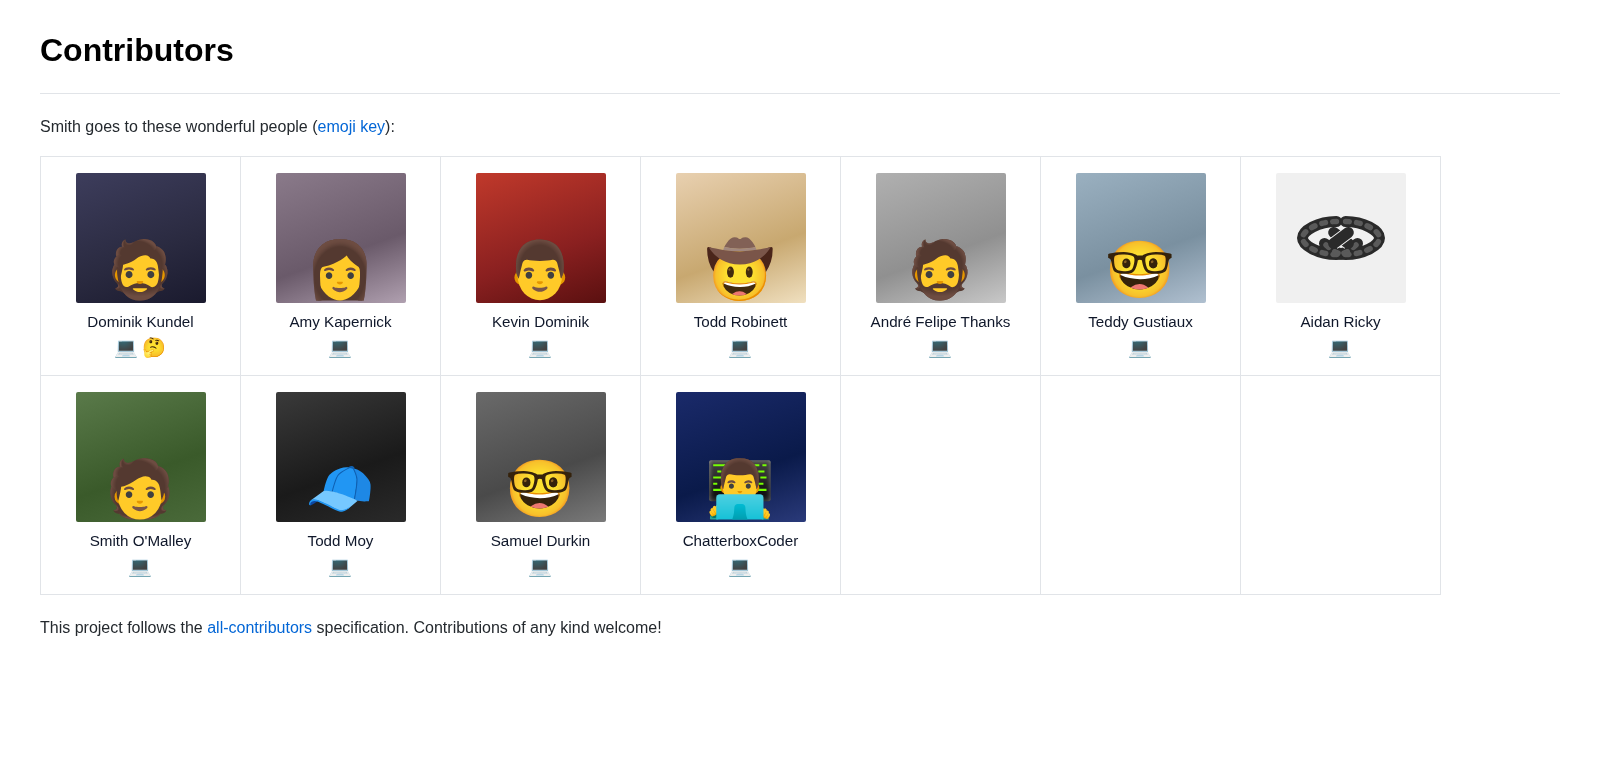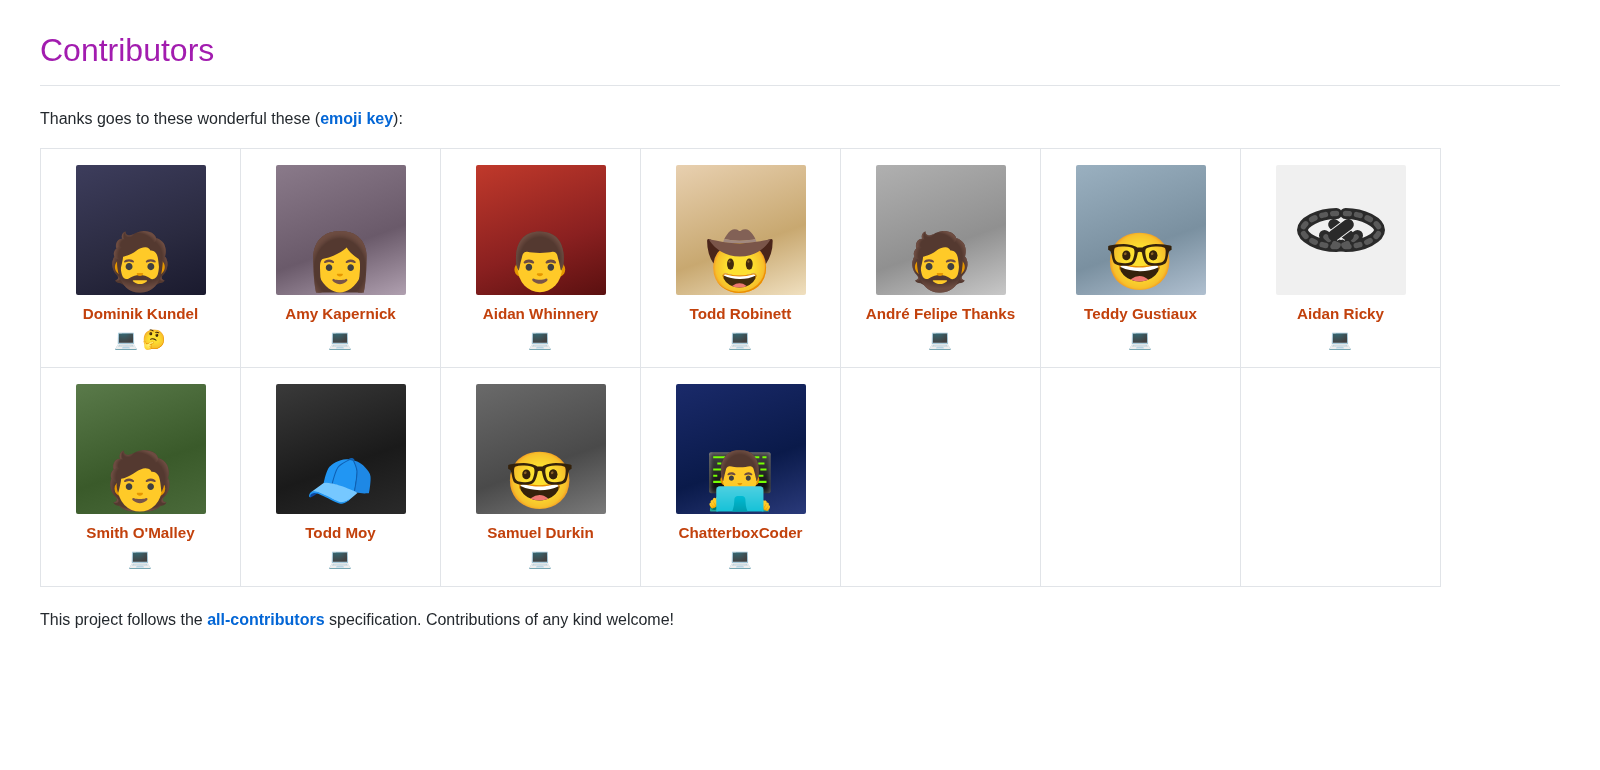--- a/index.html
+++ b/index.html
@@ -5,56 +5,55 @@
     * { box-sizing: border-box; margin: 0; padding: 0; }
     body {
       font-family: -apple-system, BlinkMacSystemFont, "Segoe UI", Helvetica, Arial, sans-serif;
       font-size: 16px;
       color: #24292e;
       background: #fff;
       padding: 32px 40px;
     }
     h1 {
       font-size: 2em;
-      font-weight: 400;
-      margin-bottom: 16px;
-      color: #a21caf;
+      font-weight: 700;
+      margin-bottom: 24px;
+      color: #000000;
     }
     hr {
       border: none;
       border-top: 1px solid #e1e4e8;
       margin-bottom: 24px;
     }
     .intro {
       font-size: 1rem;
       margin-bottom: 20px;
       color: #24292e;
     }
     .intro a, .footer-text a {
       color: #0366d6;
       text-decoration: none;
-      font-weight: bold;
     }
     .contributors-table {
       border-collapse: collapse;
       border: 1px solid #e1e4e8;
       width: auto;
       margin-bottom: 24px;
     }
     .contributors-table td {
       border: 1px solid #e1e4e8;
       padding: 16px 20px;
       text-align: center;
       vertical-align: top;
       width: 200px;
     }
     .contributor-name {
-      color: #c2410c;
+      color: #0f172a;
       font-size: 0.95rem;
-      font-weight: 700;
+      font-weight: 400;
       display: block;
       margin-bottom: 6px;
       text-decoration: none;
     }
     .contrib-icons {
       display: flex;
       justify-content: center;
       align-items: center;
       gap: 4px;
       margin-top: 4px;
@@ -90,21 +89,21 @@
       height: 110px;
     }
   </style>
 </head>
 <body>
 
 <h1>Contributors</h1>
 <hr>
 
 <p class="intro">
-  <span>Thanks goes to these wonderful these (</span><a href="#">emoji key</a><span>):</span>
+  <span>Smith goes to these wonderful people (</span><a href="#">emoji key</a><span>):</span>
 </p>
 
 <table class="contributors-table">
   <tbody>
     <tr>
 
       <td>
         <div class="avatar-placeholder" style="background: linear-gradient(160deg, #3d3d5c 0%, #2a2a40 60%, #1a1a2e 100%); color: #f0e0c0; font-size: 3.5rem; align-items: flex-end; padding-bottom: 0;">
           <span>🧔</span>
         </div>
@@ -122,21 +121,21 @@
         <a class="contributor-name" href="#">Amy Kapernick</a>
         <div class="contrib-icons">
           <span class="laptop-icon">💻</span>
         </div>
       </td>
 
       <td>
         <div class="avatar-placeholder" style="background: linear-gradient(160deg, #c0392b 0%, #8a2020 60%, #5a1010 100%); color: #f0d0c0; font-size: 3.5rem; align-items: flex-end; padding-bottom: 0;">
           <span>👨</span>
         </div>
-        <a class="contributor-name" href="#">Aidan Whinnery</a>
+        <a class="contributor-name" href="#">Kevin Dominik</a>
         <div class="contrib-icons">
           <span class="laptop-icon">💻</span>
         </div>
       </td>
 
       <td>
         <div class="avatar-placeholder" style="background: linear-gradient(160deg, #e8d0b0 0%, #c8a870 60%, #f0e0c0 100%); color: #4a3a2a; font-size: 3.5rem; align-items: flex-end; padding-bottom: 0;">
           <span>🤠</span>
         </div>
         <a class="contributor-name" href="#">Todd Robinett</a>

